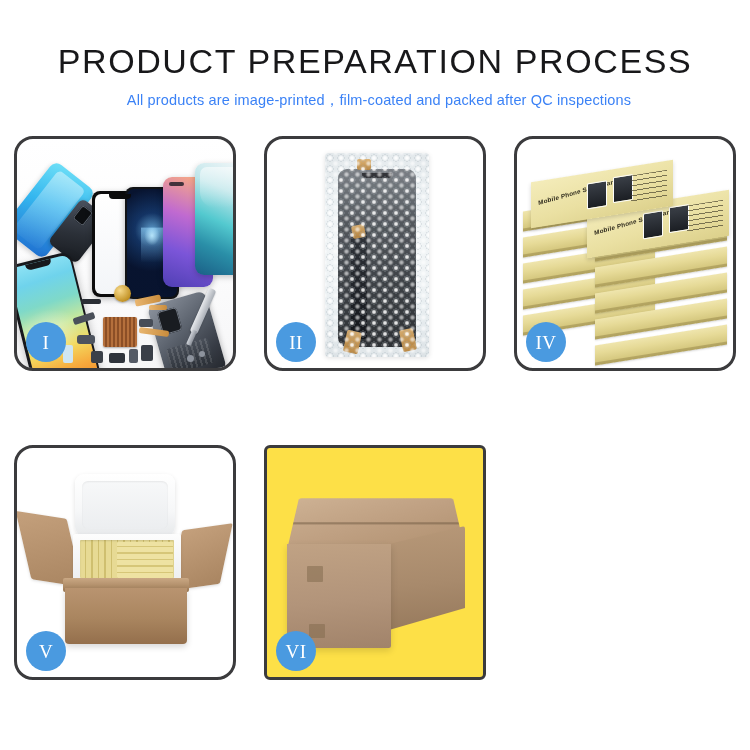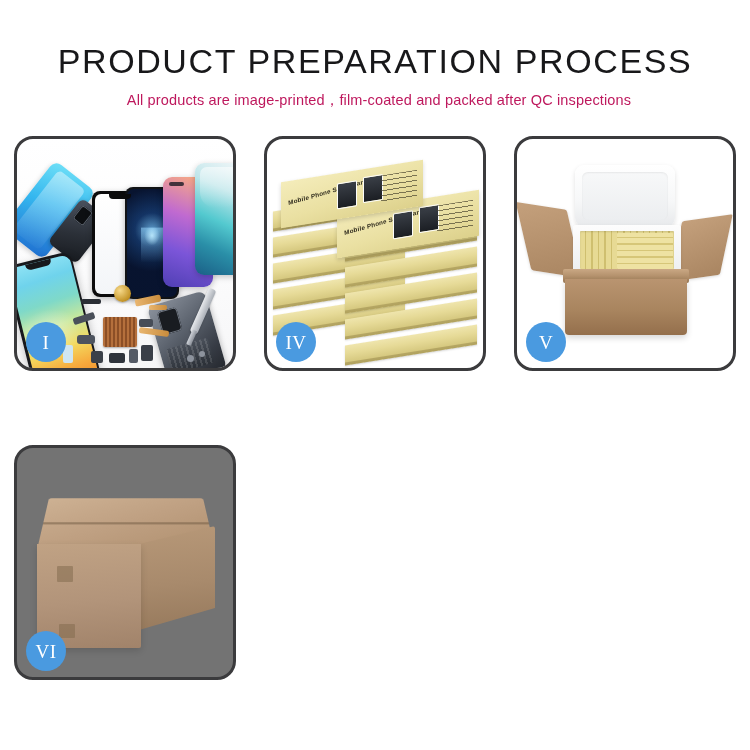--- a/index.html
+++ b/index.html
@@ -35,21 +35,21 @@
     color: #18181a;
     line-height: 1.05;
     white-space: nowrap;
   }
   .subtitle {
     margin-top: 11px;
     font-family: "Liberation Sans", sans-serif;
     font-size: 14.5px;
     font-weight: 400;
     letter-spacing: 0.15px;
-    color: #be185d;
+    color: #3b82f6;
     white-space: nowrap;
     margin-left: 8px;
   }
 
   
   .grid {
     position: absolute;
     top: 136px;
     left: 14px;
     width: 722px;
@@ -603,21 +603,21 @@
     position: absolute;
     left: 100px; top: 94px;
     width: 56px; height: 36px;
     background:
       repeating-linear-gradient(0deg,
         #eee2a2 0 5px, #d6c678 5px 6.4px);
     border-radius: 1px;
   }
 
   
-  .p6 { background: #737373; }
+  .p6 { background: #fde047; border-radius: 6px; }
   .ship-top {
     position: absolute;
     left: 20px; top: 30px;
     width: 178px; height: 72px;
     background: linear-gradient(160deg,#cdb193 0%,#bfa082 50%,#b0906f 100%);
     transform: perspective(260px) rotateX(34deg);
     transform-origin: bottom center;
     border-radius: 3px;
   }
   .ship-top::after {
@@ -703,20 +703,35 @@
 
         <div class="flex-cable" style="left:118px; top:158px; width:26px; height:7px; transform:rotate(-12deg);"></div>
         <div class="flex-cable" style="left:122px; top:190px; width:30px; height:6px; transform:rotate(8deg);"></div>
         <div class="flex-cable" style="left:132px; top:166px; width:18px; height:5px;"></div>
 
         <div class="screwdriver"></div>
       </div>
       <div class="badge">I</div>
     </div>
 
+    <div class="panel p2">
+      <div class="panel-stage">
+        <div class="bubble-bag">
+          <div class="bag-screen"></div>
+          <div class="bag-flex"></div>
+          <div class="tape t1"></div>
+          <div class="tape t2"></div>
+          <div class="tape t3"></div>
+          <div class="tape t4"></div>
+          <div class="bubbles"></div>
+          <div class="bubbles2"></div>
+        </div>
+      </div>
+      <div class="badge">II</div>
+    </div>
 
 
     <div class="panel p4">
       <div class="panel-stage">
         <div class="stackwrap">
           <div class="sbox sL5"></div>
           <div class="sbox sL4"></div>
           <div class="sbox sL3"></div>
           <div class="sbox sL2"></div>
           <div class="sbox sL1"></div>

